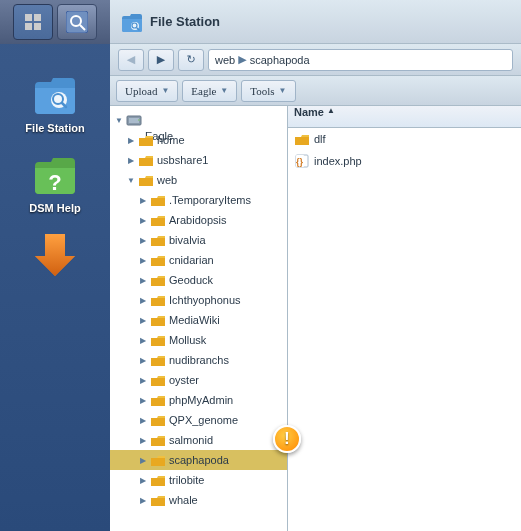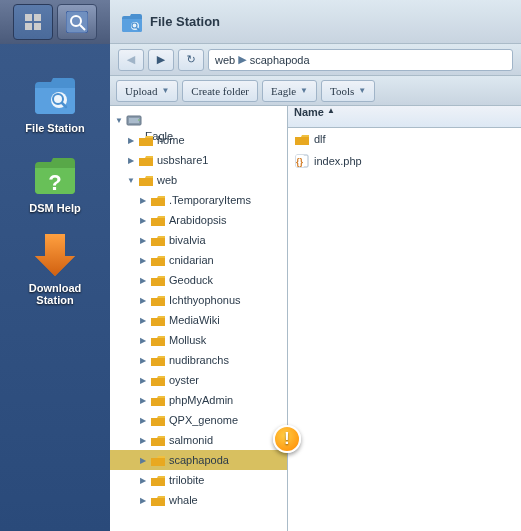--- a/index.html
+++ b/index.html
@@ -353,22 +353,20 @@
           <polygon points="14,4 34,4 34,26 44,26 24,46 4,26 14,26" fill="#e87820"></polygon>
           <polygon points="14,4 34,4 34,26 44,26 24,46 4,26 14,26" fill="url(#dgrad)"></polygon>
           <defs>
             <linearGradient id="dgrad" x1="0" y1="0" x2="0" y2="1">
               <stop offset="0" stop-color="#ffa040"></stop>
               <stop offset="1" stop-color="#d06010"></stop>
             </linearGradient>
           </defs>
         </svg>
       </div>
-      <span class="sidebar-label" style="white-space:pre-line;">Download
-Station</span>
     </div>
   </div>
 </div>
 
 <div class="main">
 
   <div class="window-titlebar">
     <svg class="window-icon" viewBox="0 0 24 24" width="24" height="24">
       <path d="M2 8 Q2 6 4 6 L10 6 L11 4 L20 4 Q22 4 22 6 L22 20 Q22 22 20 22 L4 22 Q2 22 2 20 Z" fill="#4a90d0"></path>
       <path d="M2 9 L22 9 L22 20 Q22 22 20 22 L4 22 Q2 22 2 20 Z" fill="#5aa0e0"></path>
@@ -395,23 +393,20 @@
       <span>scaphapoda</span>
     </div>
   </div>
 
   <div class="toolbar">
     <div class="toolbar-btn">
       <span>Upload</span>
       <span class="chevron">▼</span>
     </div>
     <div class="toolbar-btn">
-      <span>Create folder</span>
-    </div>
-    <div class="toolbar-btn">
       <span>Eagle</span>
       <span class="chevron">▼</span>
     </div>
     <div class="toolbar-btn">
       <span>Tools</span>
       <span class="chevron">▼</span>
     </div>
   </div>
 
   <div class="content">

